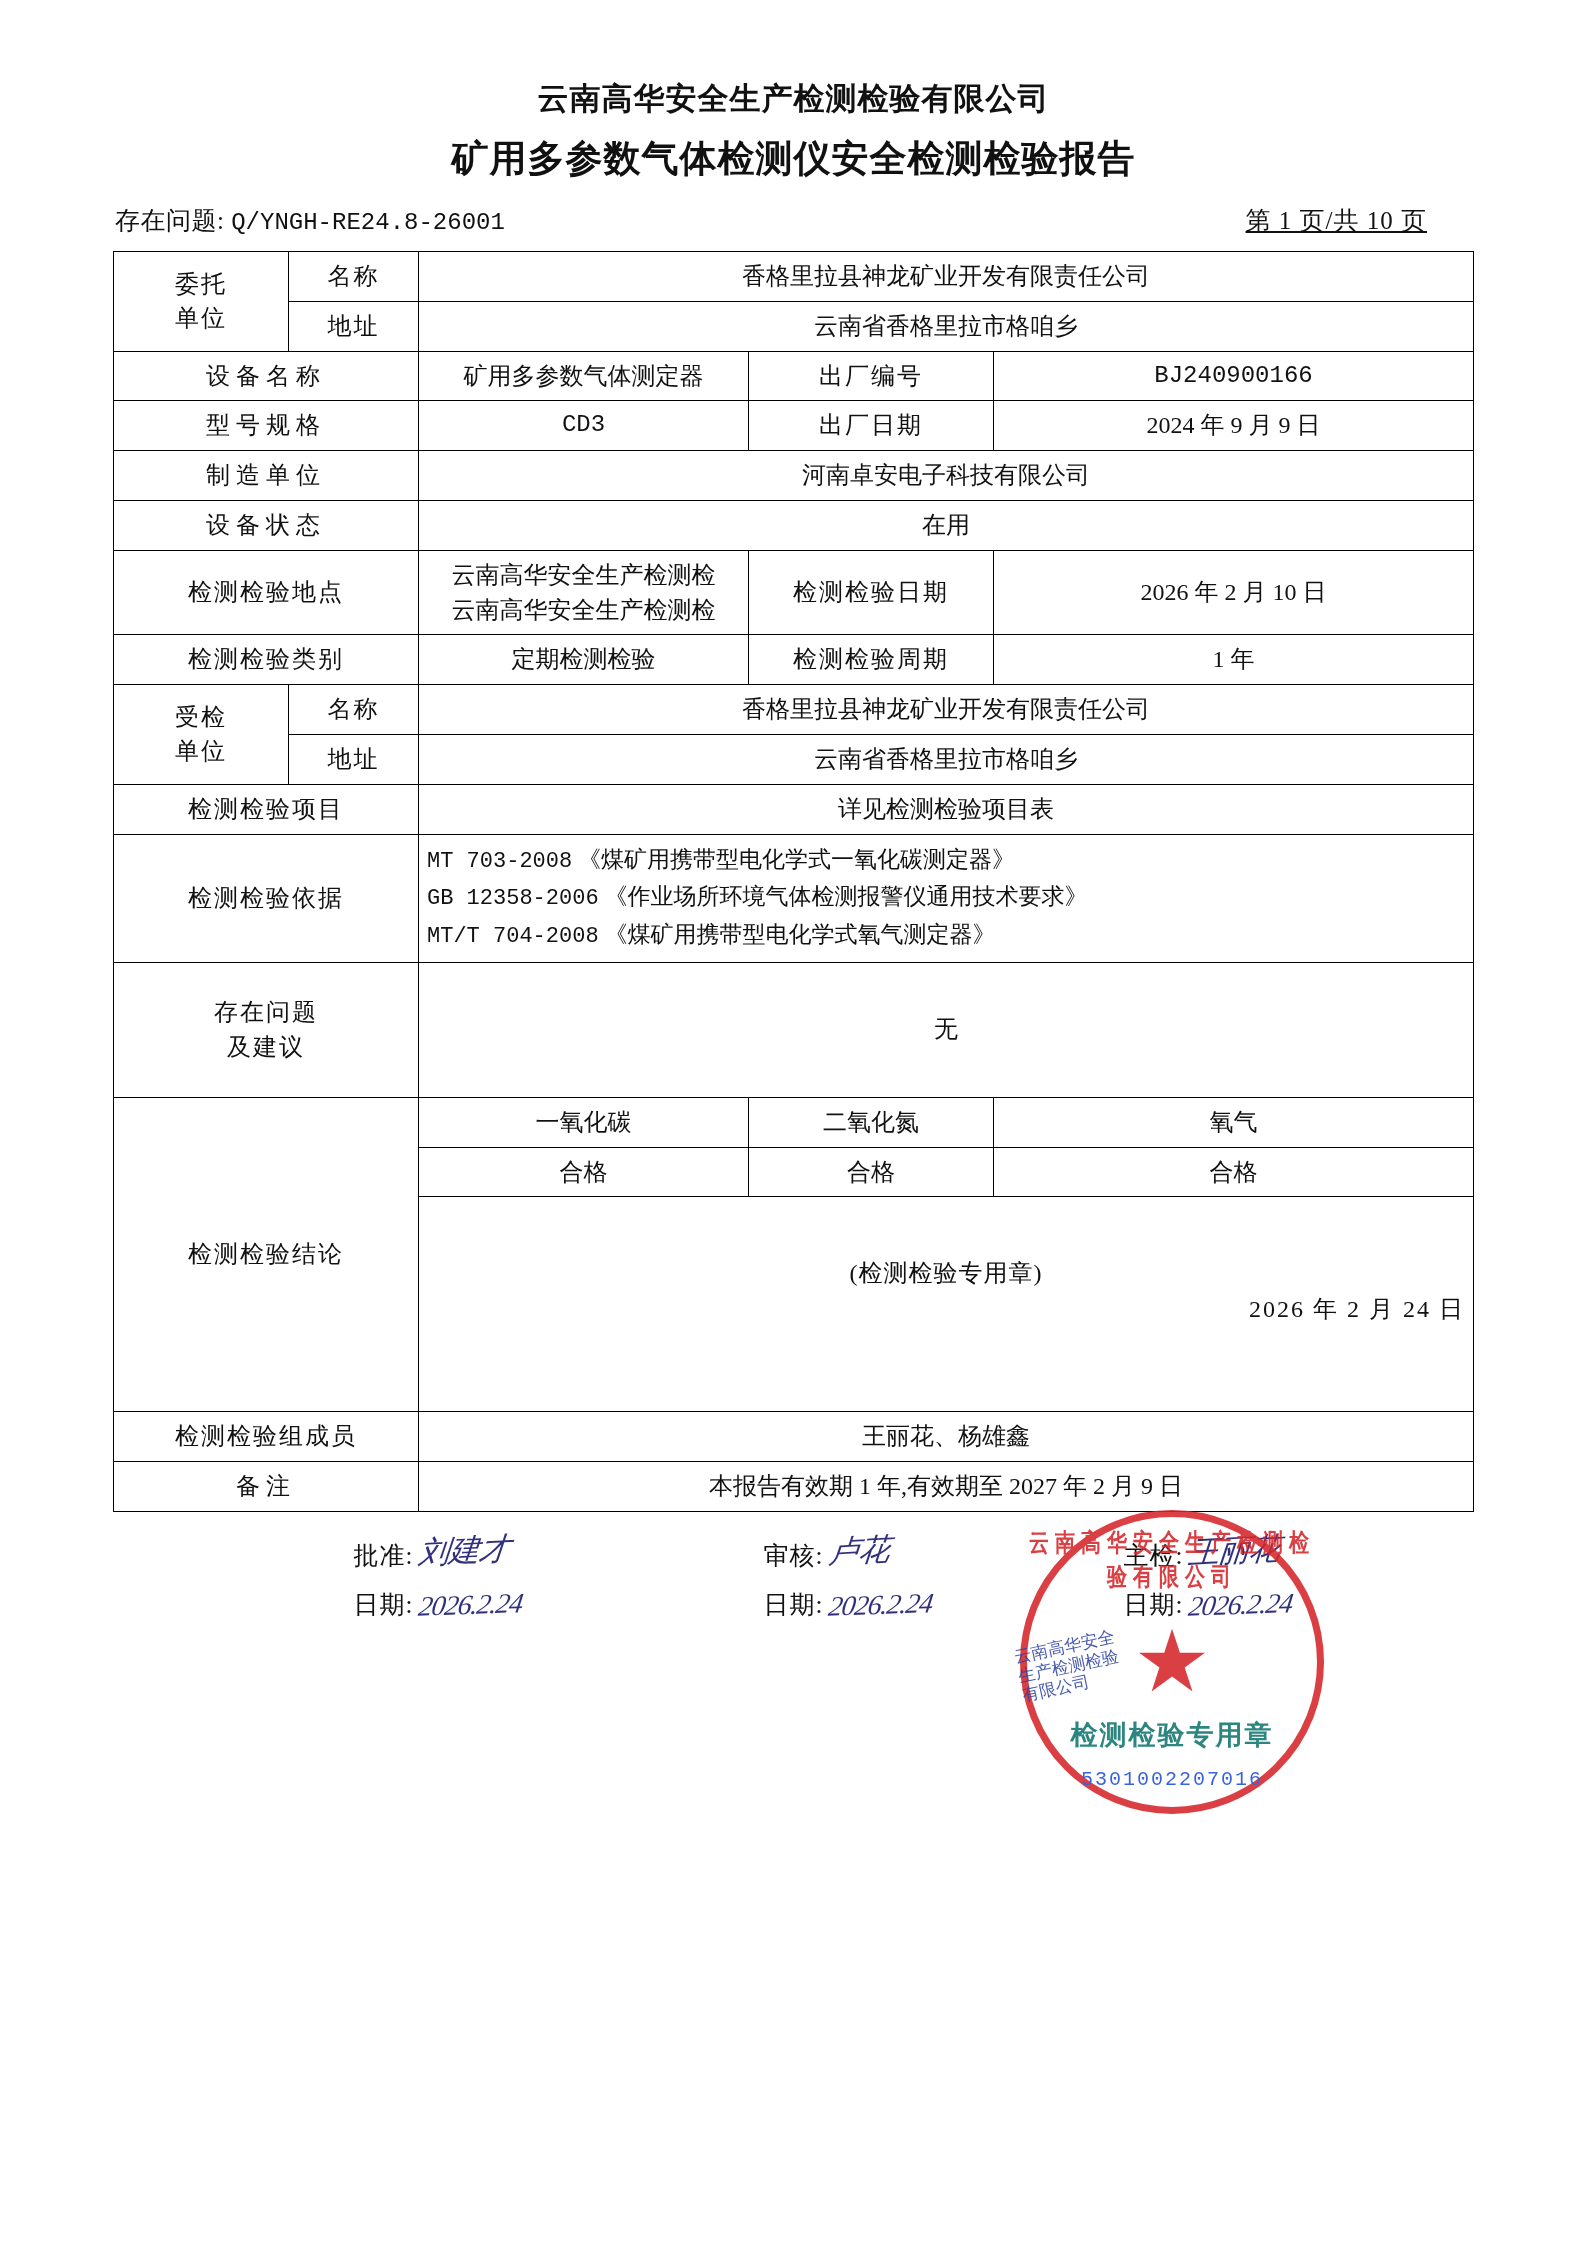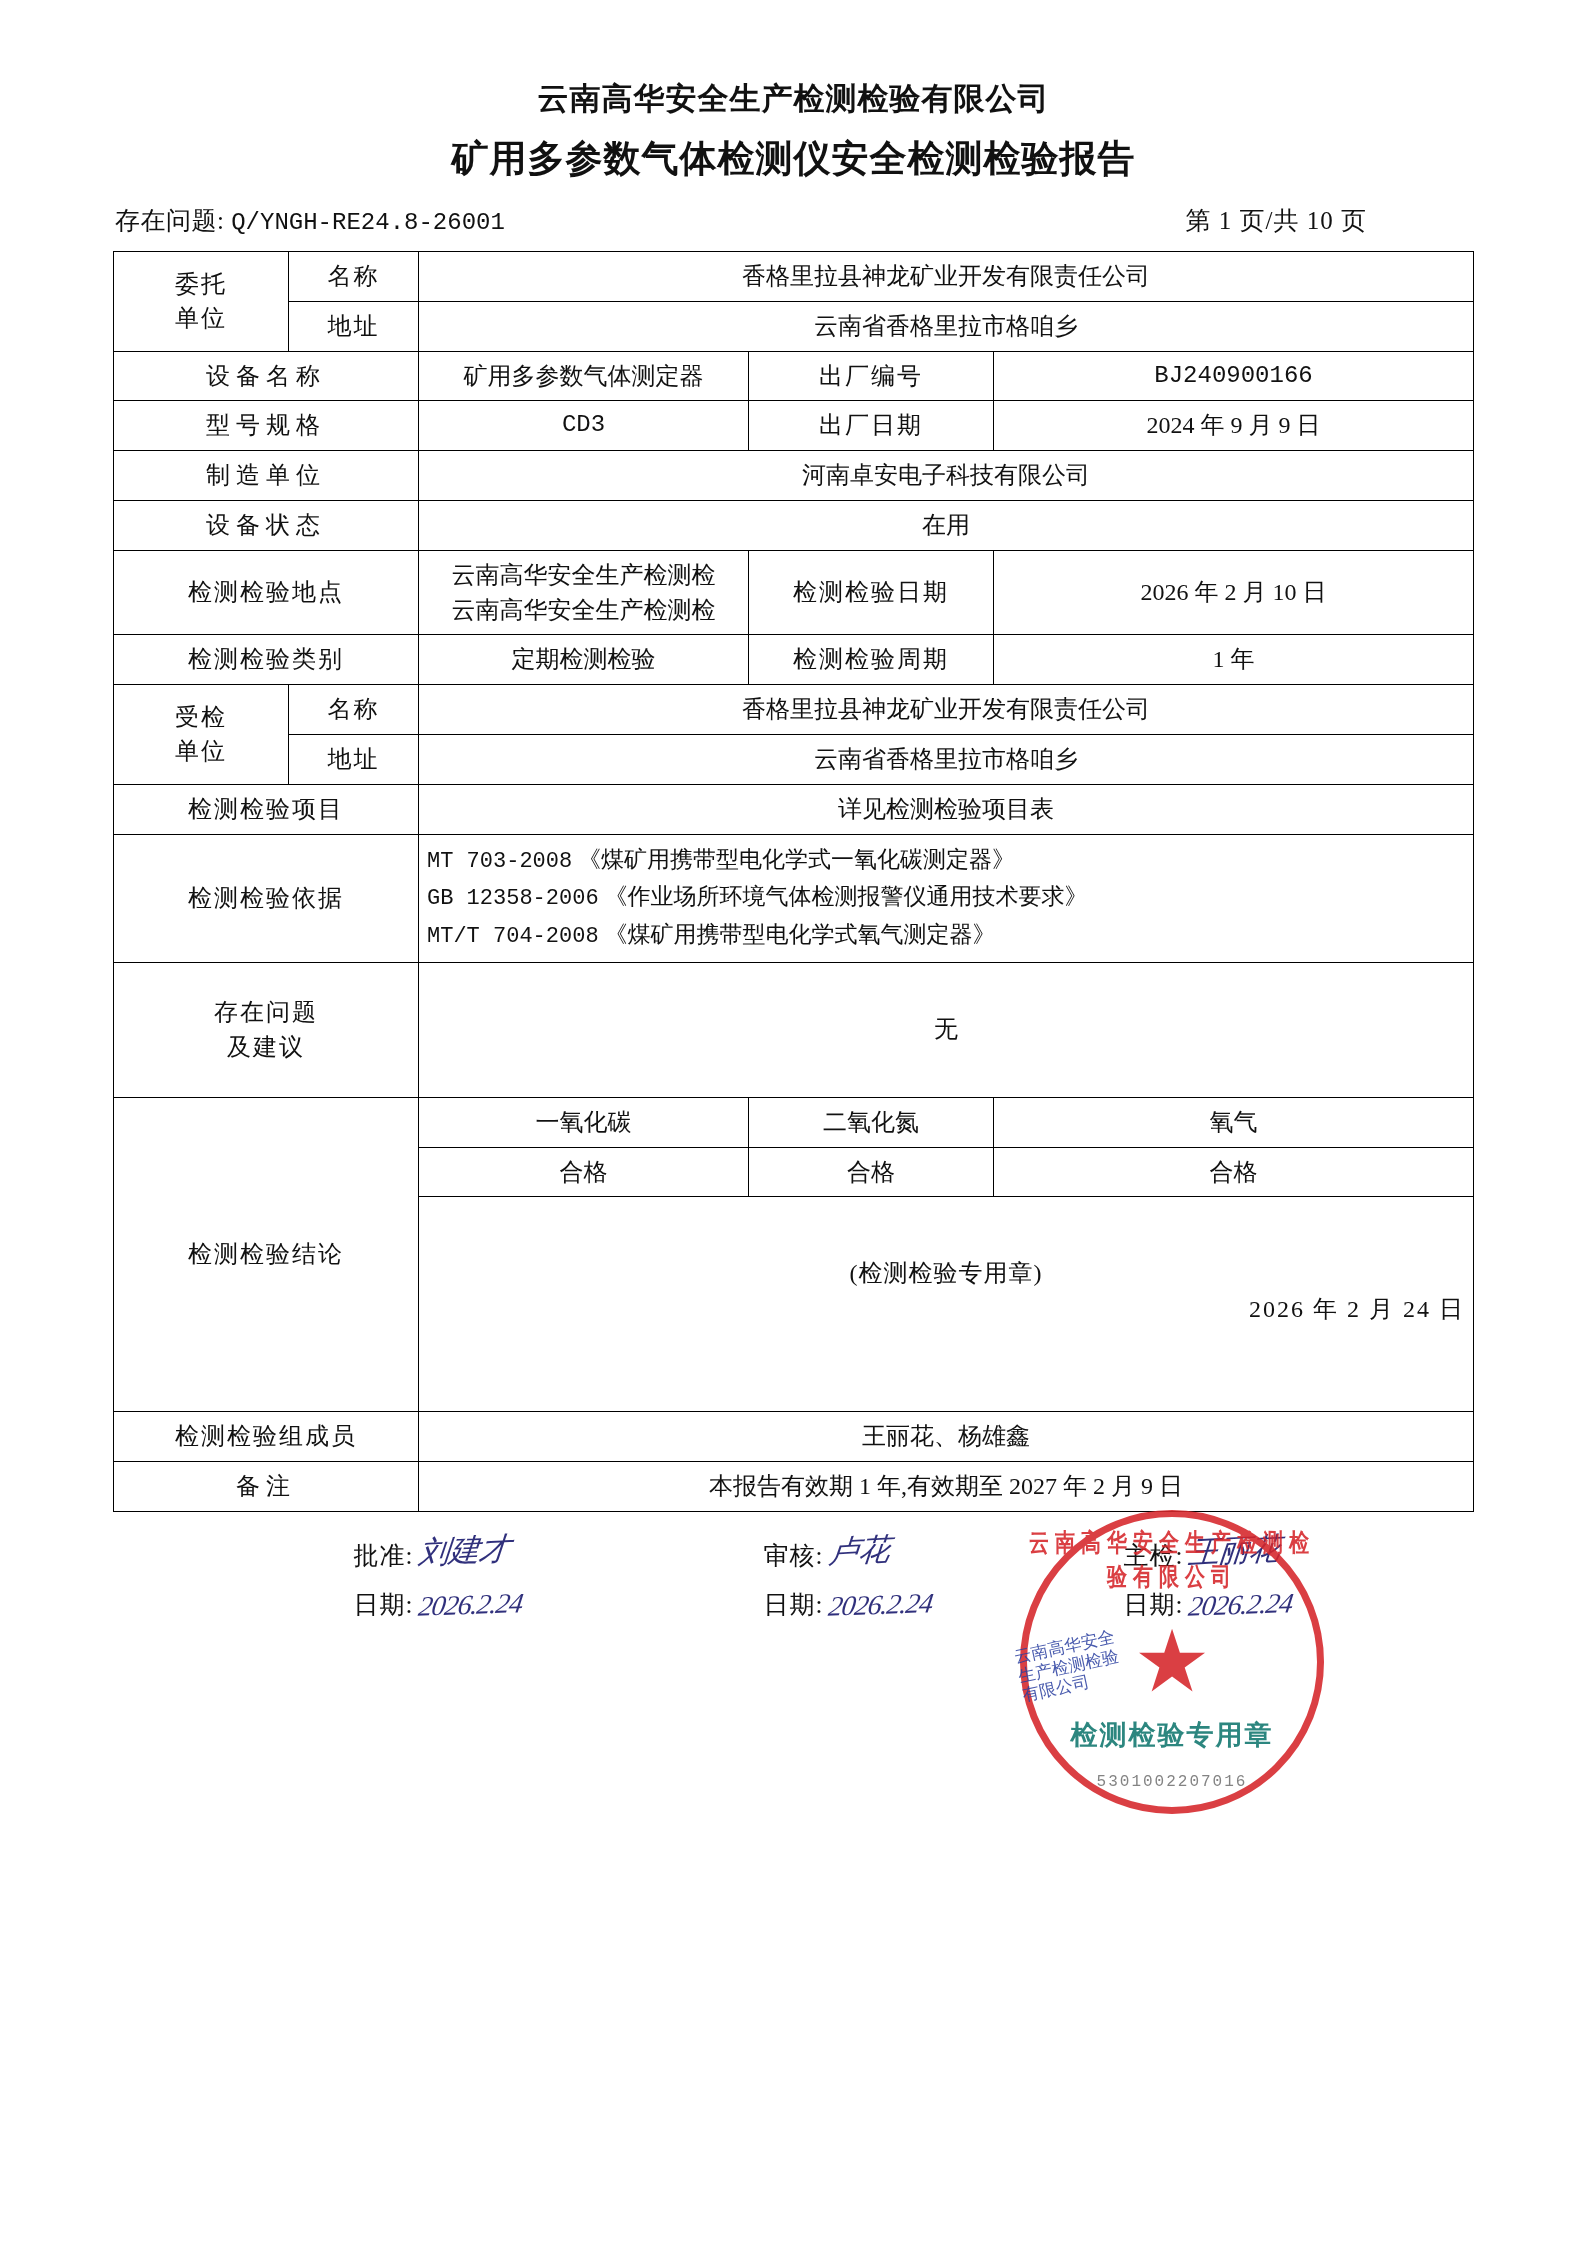--- a/index.html
+++ b/index.html
@@ -48,23 +48,24 @@
     flex: 0 0 auto;
     letter-spacing: 0.5px;
   }
   .hdr-report-no .mono {
     font-family: "Liberation Mono", monospace;
     font-size: 24px;
     letter-spacing: 0px;
   }
   .hdr-pages {
     margin-left: auto;
-    margin-right: 120px;
+    margin-right: 60px;
     letter-spacing: 1px;
     white-space: nowrap;
+    text-decoration: underline;
   }
 
   table.main {
     width: 1360px;
     margin: 14px auto 12px auto;
     border-collapse: collapse;
     table-layout: fixed;
   }
   table.main td {
     border: 1.5px solid #000;
@@ -177,22 +178,22 @@
     color: #0f766e;
     font-size: 27px;
     font-weight: bold;
     letter-spacing: 2px;
   }
   .seal .code-text {
     position: absolute;
     left: 0; right: 0;
     bottom: 16px;
     text-align: center;
-    color: #737373;
-    font-size: 16px;
+    color: #1d4ed8;
+    font-size: 20px;
     letter-spacing: 2px;
     font-family: "Liberation Mono", monospace;
   }
   .seal-blue {
     position: absolute;
     left: 1018px;
     top: 1636px;
     width: 110px;
     height: 64px;
     color: #2a3fa0;

